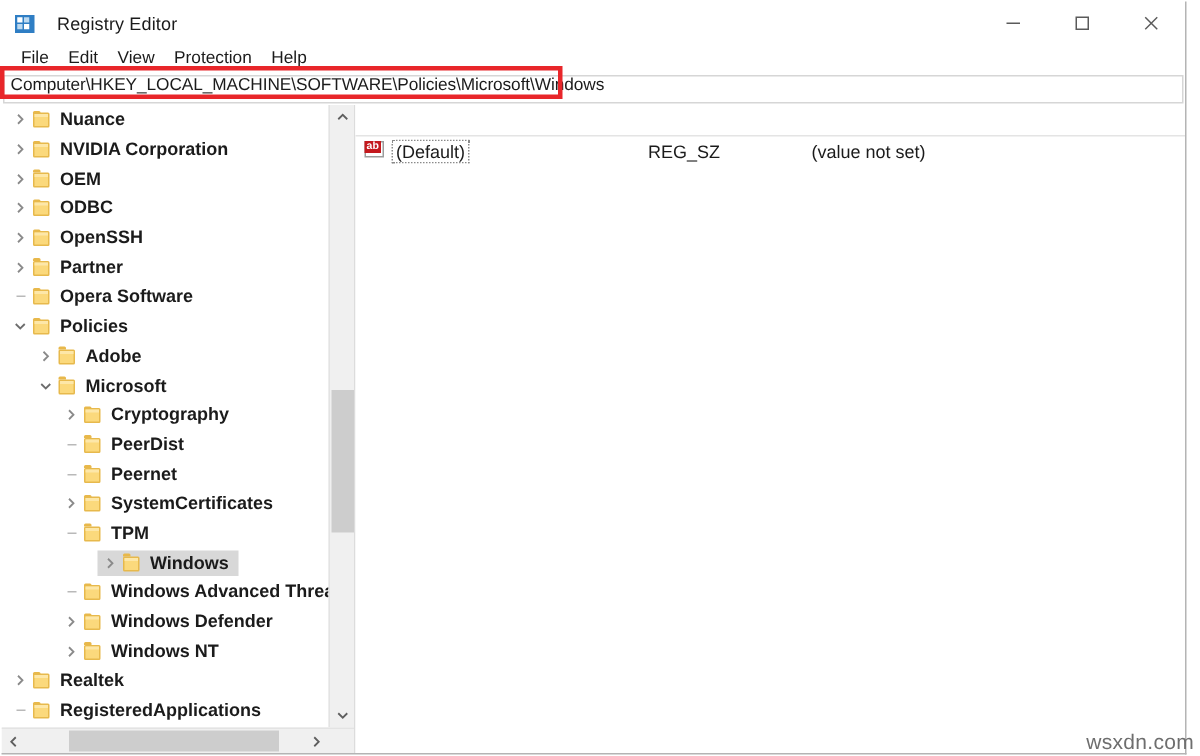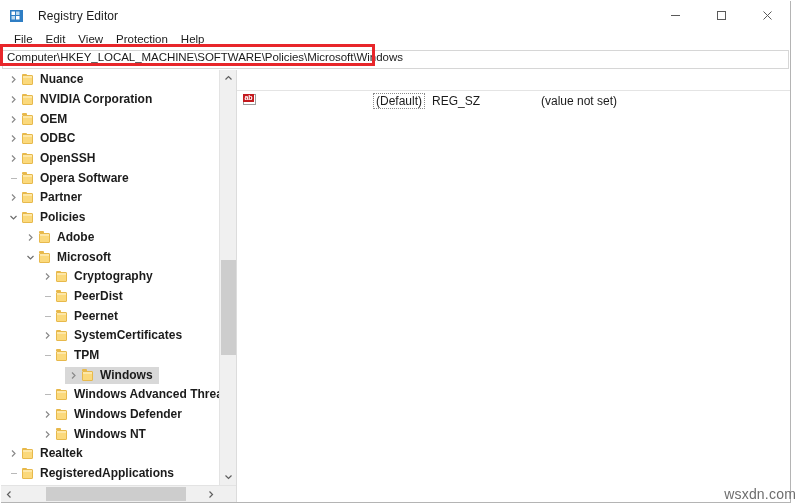--- a/index.html
+++ b/index.html
@@ -307,21 +307,20 @@
     display: flex;
     align-items: center;
     font-size: 12px;
     color: #1b1b1b;
   }
   .cell { padding-left: 7px; overflow: hidden; white-space: nowrap; }
   .cell.name {
     width: 188px; flex: 0 0 188px;
     display: flex; align-items: center; gap: 4px;
     padding-left: 6px;
-    justify-content: space-between;
   }
   .cell.type { width: 109px; flex: 0 0 109px; }
   .cell.data { flex: 1 1 auto; }
   .ab-icon {
     width: 14px; height: 13px;
     flex: 0 0 14px;
     position: relative;
   }
   .ab-icon .sheet {
     position: absolute;
@@ -493,45 +492,45 @@
                     <span class="tab"></span>
                     <span class="bodyf"></span>
                     <span class="lip"></span>
                   </span>
                   <span class="tree-label">OpenSSH</span>
                 </span>
               </div>
               <div class="tree-row">
                 <span style="display:inline-block;width:4px;flex:0 0 4px;"></span>
                 <span class="row-inner">
+                  <span class="twisty">
+                    <svg width="9" height="9" viewBox="0 0 9 9">
+                      <polyline points="3,1.5 6,4.5 3,7.5" fill="none" stroke="#8a8a8a" stroke-width="1.2"></polyline>
+                    </svg>
+                  </span>
+                  <span class="folder">
+                    <span class="tab"></span>
+                    <span class="bodyf"></span>
+                    <span class="lip"></span>
+                  </span>
+                  <span class="tree-label">Partner</span>
+                </span>
+              </div>
+              <div class="tree-row">
+                <span style="display:inline-block;width:4px;flex:0 0 4px;"></span>
+                <span class="row-inner">
                   <span class="tick">
                     <i></i>
                   </span>
                   <span class="folder">
                     <span class="tab"></span>
                     <span class="bodyf"></span>
                     <span class="lip"></span>
                   </span>
                   <span class="tree-label">Opera Software</span>
-                </span>
-              </div>
-              <div class="tree-row">
-                <span style="display:inline-block;width:4px;flex:0 0 4px;"></span>
-                <span class="row-inner">
-                  <span class="twisty">
-                    <svg width="9" height="9" viewBox="0 0 9 9">
-                      <polyline points="3,1.5 6,4.5 3,7.5" fill="none" stroke="#8a8a8a" stroke-width="1.2"></polyline>
-                    </svg>
-                  </span>
-                  <span class="folder">
-                    <span class="tab"></span>
-                    <span class="bodyf"></span>
-                    <span class="lip"></span>
-                  </span>
-                  <span class="tree-label">Partner</span>
                 </span>
               </div>
               <div class="tree-row">
                 <span style="display:inline-block;width:4px;flex:0 0 4px;"></span>
                 <span class="row-inner">
                   <span class="twisty">
                     <svg width="9" height="9" viewBox="0 0 9 9">
                       <polyline points="1.5,3 4.5,6 7.5,3" fill="none" stroke="#6d6d6d" stroke-width="1.2"></polyline>
                     </svg>
                   </span>

